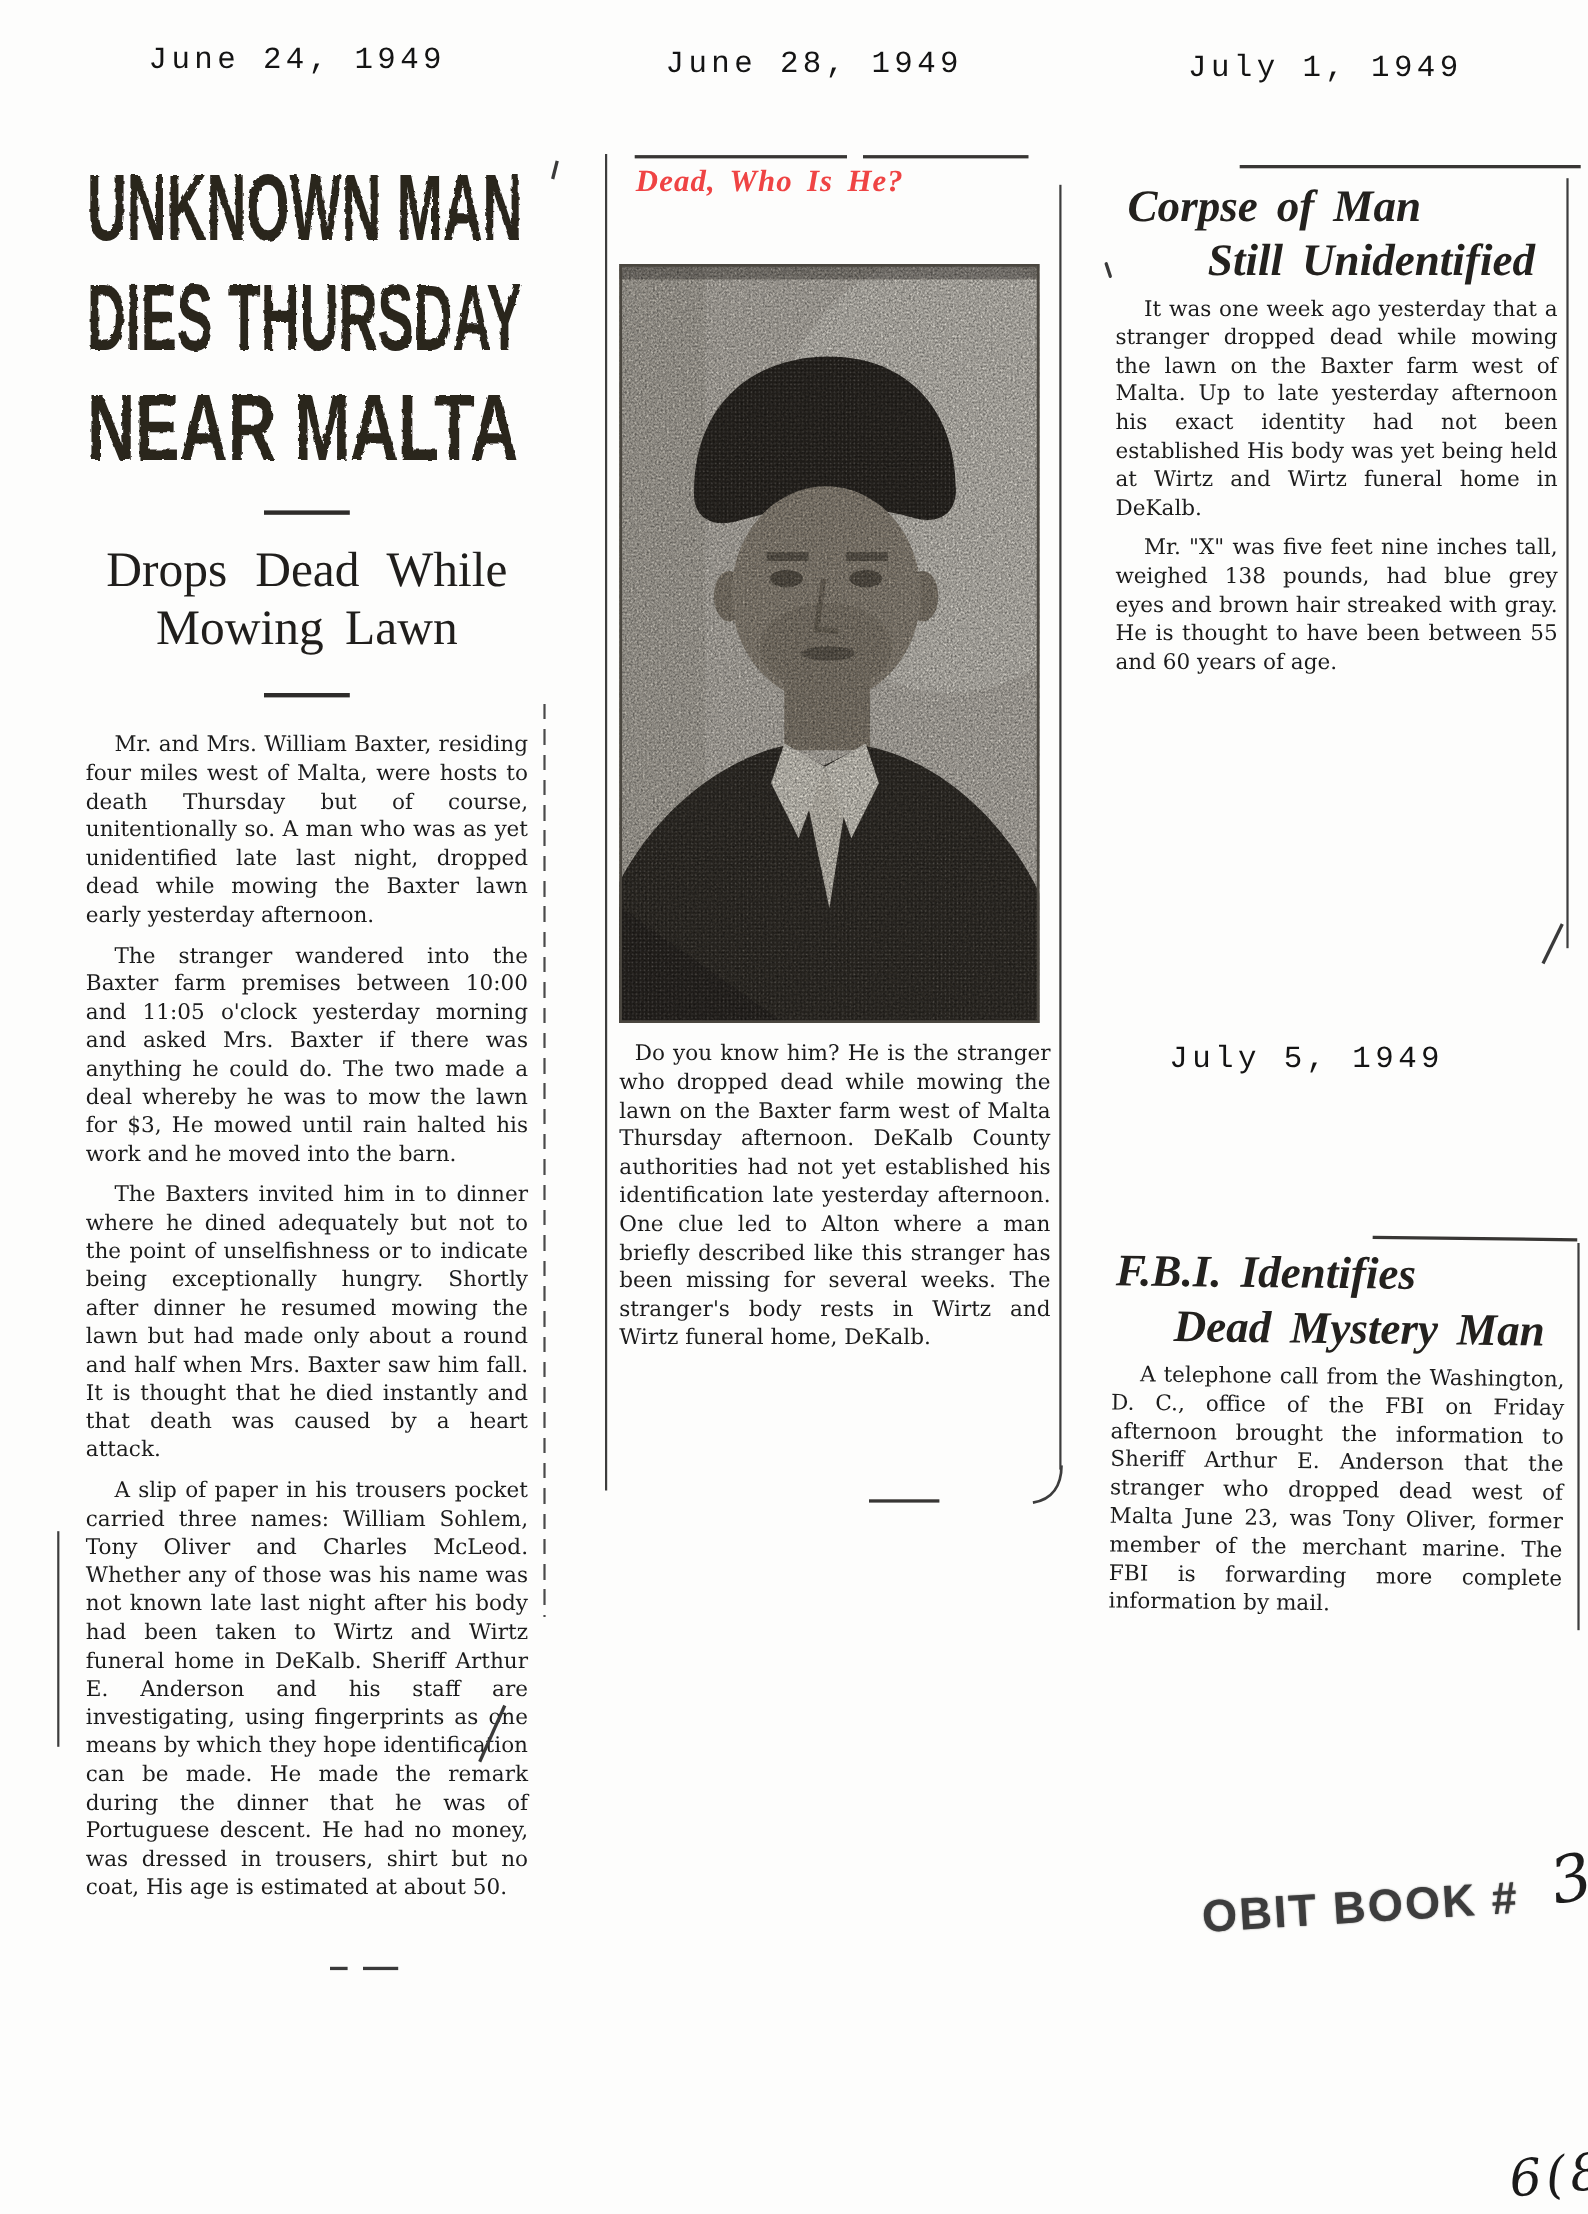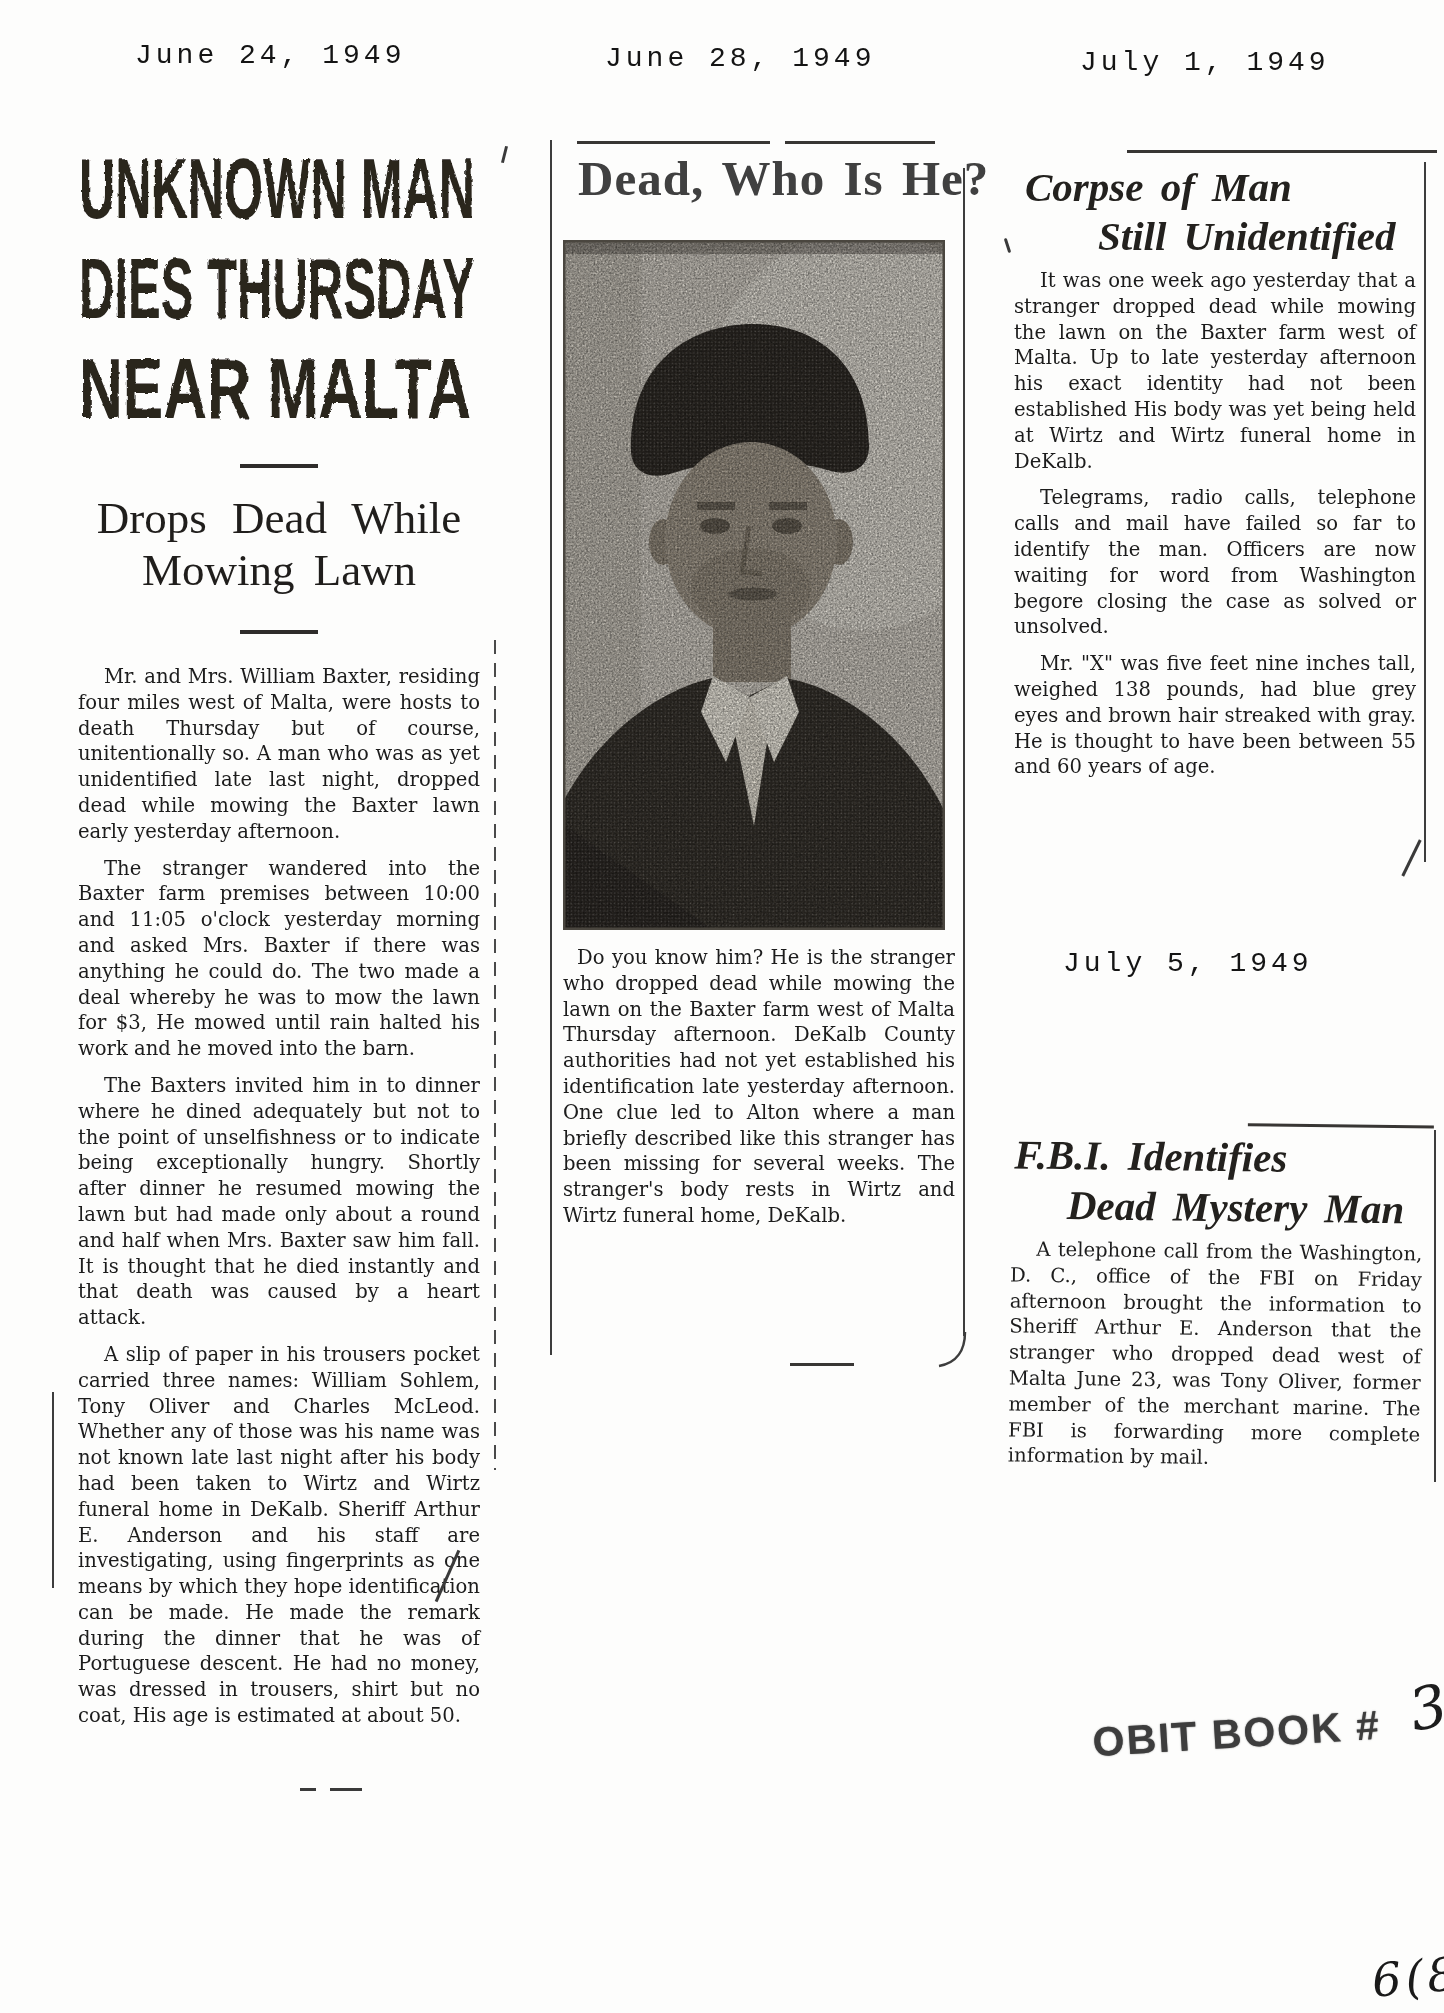--- a/index.html
+++ b/index.html
@@ -13,22 +13,22 @@
   .rule{position:absolute;background:#2e2c2a;}
   .subhead{position:absolute;left:78px;width:402px;text-align:center;
            font-family:"Liberation Serif",serif;font-size:45px;color:#201e1c;line-height:52px;}
   .subhead .l1{word-spacing:14px;display:block;}
   .subhead .l2{word-spacing:8px;display:block;text-align:center;}
   
   .copy{position:absolute;text-align:justify;font-size:19.6px;line-height:25.8px;color:#1c1c1c;}
   .copy p{margin:0 0 11px 0;text-indent:26px;}
   
   .mid-headline{position:absolute;left:578px;top:150px;width:368px;
-                font-family:"Liberation Serif",serif;font-weight:600;font-size:49px;
-                color:#404040;word-spacing:5px;letter-spacing:1px;white-space:nowrap;}
+                font-family:"Liberation Serif",serif;font-weight:600;font-size:28px;
+                color:#ef4444;word-spacing:5px;letter-spacing:1px;white-space:nowrap;font-style:italic;}
   .photo-wrap{position:absolute;left:563px;top:240px;width:382px;height:690px;}
   
   .ital-head{position:absolute;font-family:"Liberation Serif",serif;font-style:italic;
              font-weight:bold;font-size:41px;color:#23211e;white-space:nowrap;word-spacing:7px;}
   
   .vline{position:absolute;width:2px;background:#3d3d3d;}
   .vline-dash{position:absolute;width:2px;
      background:repeating-linear-gradient(180deg,#4a4a4a 0 14px,rgba(0,0,0,0) 14px 23px);}
   .hline{position:absolute;height:3px;background:#383634;}
   .hline-dash{position:absolute;height:3px;
@@ -162,21 +162,20 @@
 
   <section>
     <div class="hline" style="left:1127px;top:150px;width:310px;"></div>
     <div class="tick" style="left:1006px;top:238px;width:3px;height:15px;transform:rotate(-18deg);border-radius:2px;"></div>
 
     <div class="ital-head" style="left:1025px;top:163px;">Corpse of Man</div>
     <div class="ital-head" style="left:1098px;top:212px;">Still Unidentified</div>
 
     <div class="copy" style="left:1014px;top:268px;width:402px;">
       <p>It was one week ago yesterday that a stranger dropped dead while mowing the lawn on the Baxter farm west of Malta. Up to late yesterday afternoon his exact identity had not been established His body was yet being held at Wirtz and Wirtz funeral home in DeKalb.</p>
-      <p>Telegrams, radio calls, telephone calls and mail have failed so far to identify the man. Officers are now waiting for word from Washington begore closing the case as solved or unsolved.</p>
       <p>Mr. "X" was five feet nine inches tall, weighed 138 pounds, had blue grey eyes and brown hair streaked with gray. He is thought to have been between 55 and 60 years of age.</p>
     </div>
 
     <div class="vline" style="left:1424px;top:162px;height:700px;"></div>
     <div class="tick" style="left:1410px;top:838px;width:3px;height:40px;transform:rotate(26deg);"></div>
   </section>
 
   <div class="date date-followup" style="left:1063px;top:948px;">July 5, 1949</div>
 
   <section>

